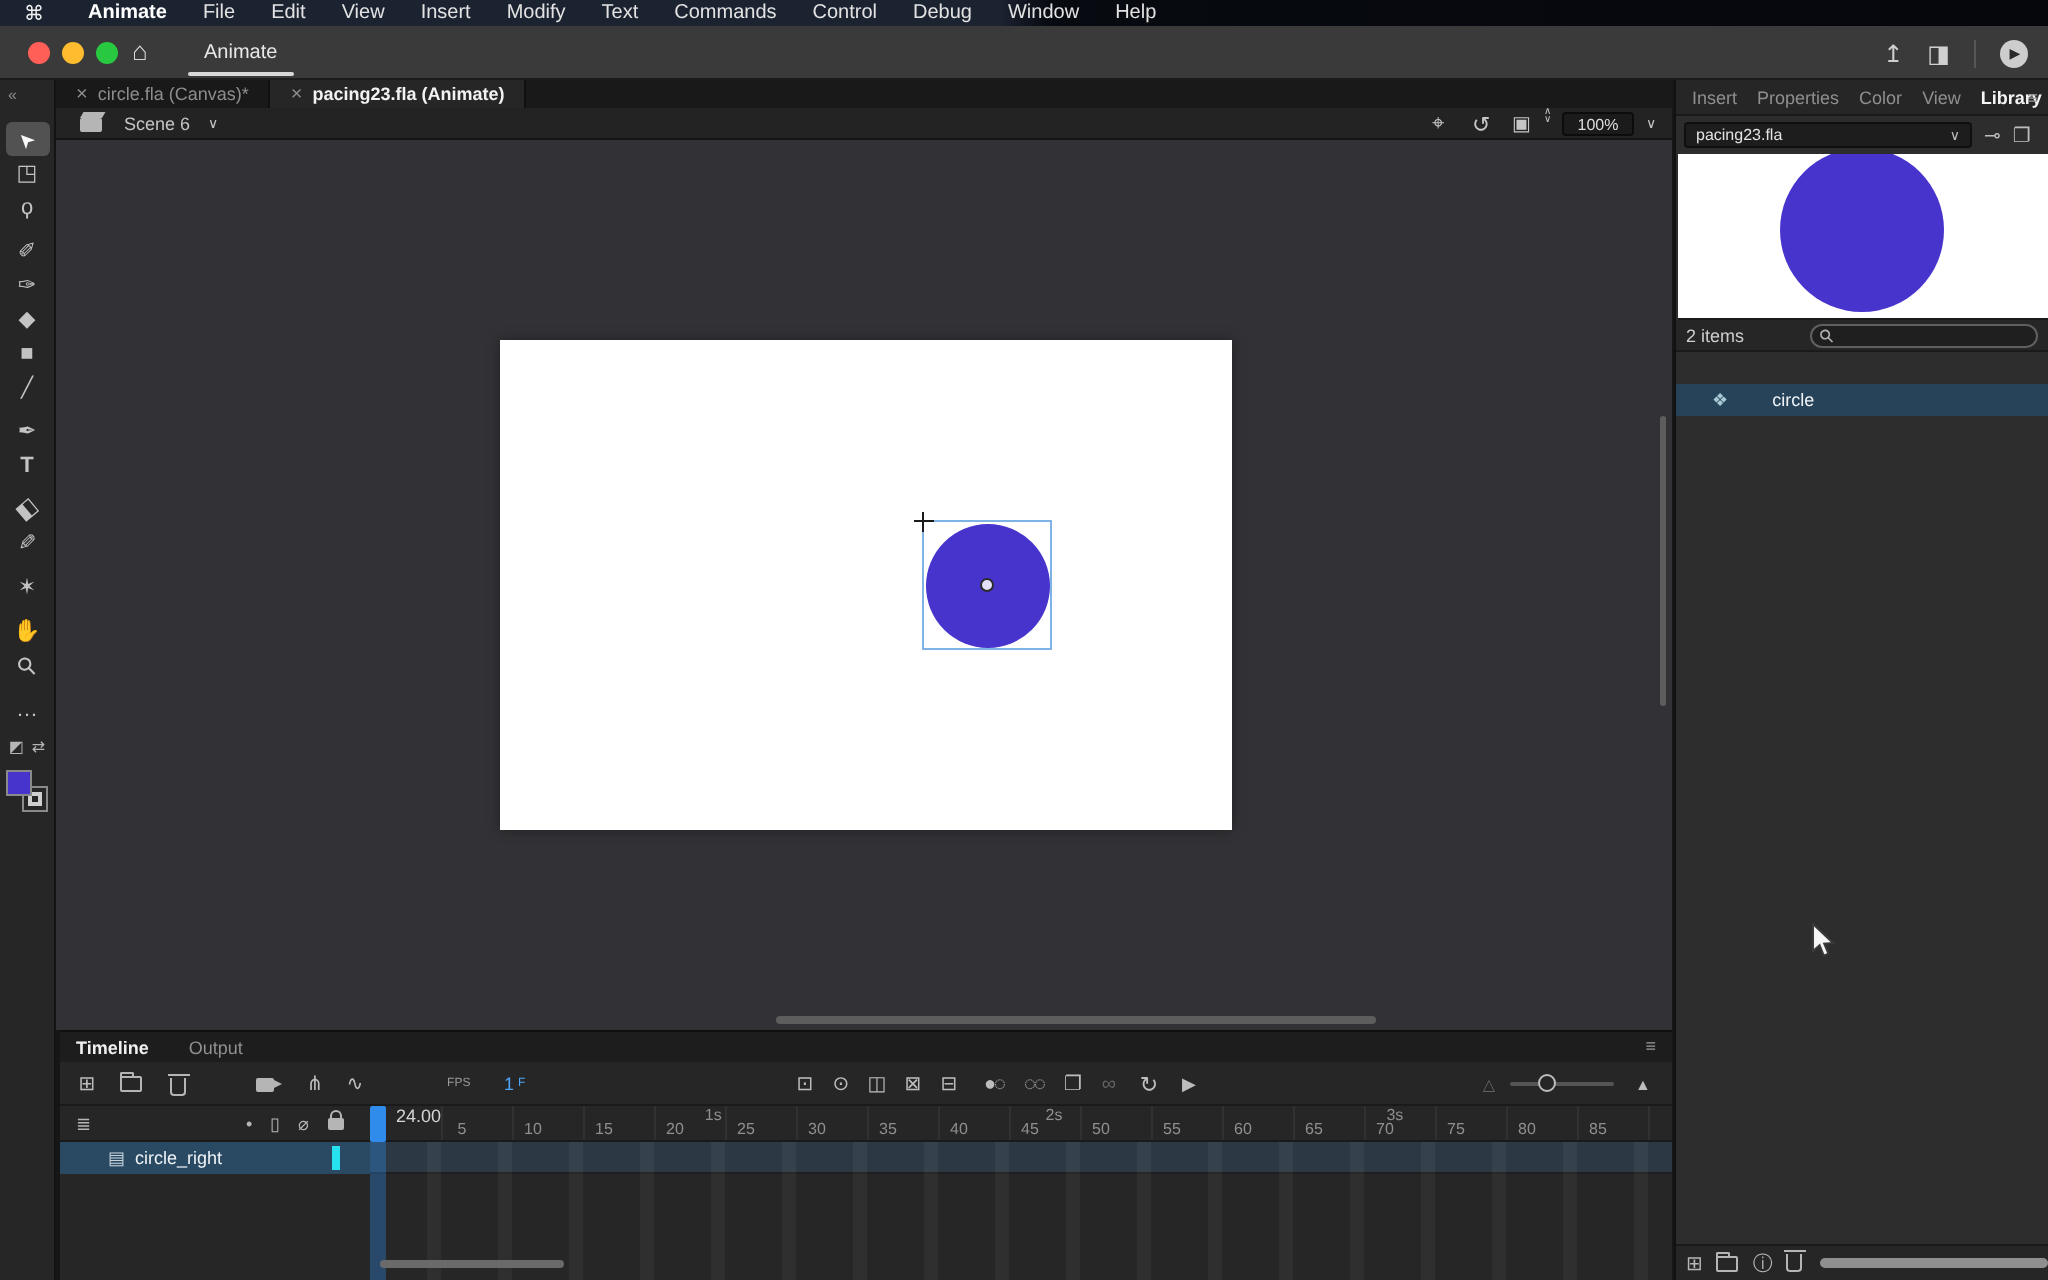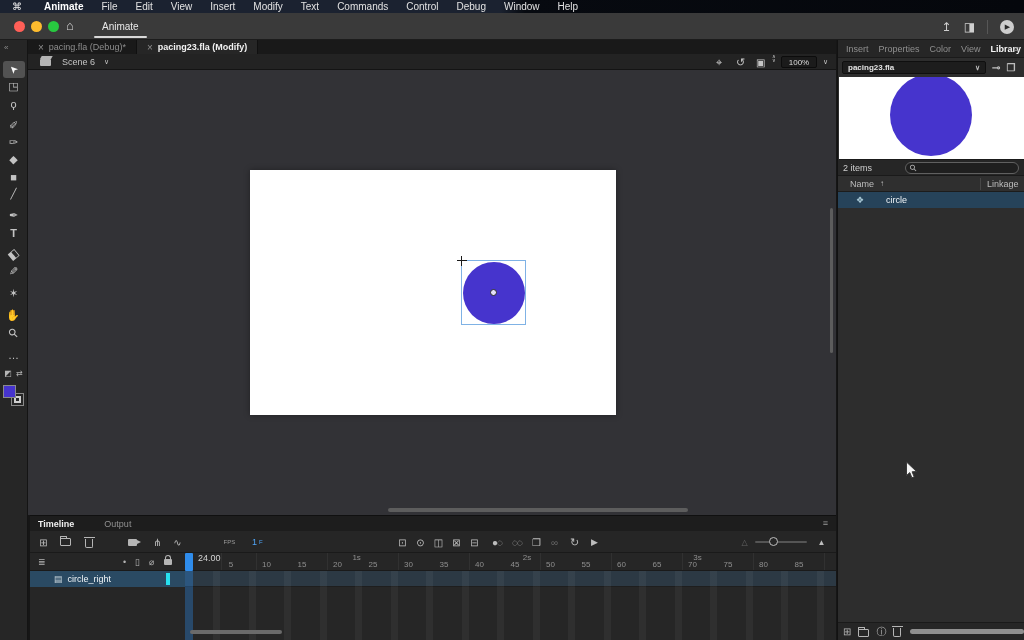--- a/index.html
+++ b/index.html
@@ -80,21 +80,21 @@
   #circle { position:absolute; left:435px; top:192px; width:62px; height:62px; border-radius:50%; }
   #selbox { position:absolute; left:433px; top:190px; width:65px; height:65px; border:1px solid #7fb2e5; }
   .xhair-h { position:absolute; left:-5px; top:-1px; width:10px; height:1px; background:#1a1a1a; }
   .xhair-v { position:absolute; left:-1px; top:-5px; width:1px; height:10px; background:#1a1a1a; }
   #regpoint { position:absolute; left:462px; top:219px; width:7px; height:7px; border:1px solid #2b2b2b; border-radius:50%; background:rgba(255,255,255,.85); }
   #vscroll { position:absolute; right:3px; top:138px; width:3px; height:145px; background:#5d5d5d; border-radius:2px; }
   #hscroll { position:absolute; left:360px; bottom:3px; width:300px; height:4px; background:#5d5d5d; border-radius:2px; }
 
   
   #timeline { left:30px; top:515px; width:806px; height:125px; background:#262626; border-top:1px solid #101010; }
-  #tl-tabs { position:absolute; left:0; top:0; width:100%; height:15px; background:#1d1d1d; display:flex; align-items:center; gap:30px; padding-left:8px; font-size:9px; color:#909090; }
+  #tl-tabs { position:absolute; left:0; top:0; width:100%; height:15px; background:#1d1d1d; display:flex; align-items:center; gap:20px; padding-left:8px; font-size:9px; color:#909090; }
   #tl-tabs .ttab.active { color:#efefef; font-weight:bold; }
   #tl-menu { position:absolute; right:8px; top:2px; font-size:9px; color:#9a9a9a; }
   #tl-toolbar { position:absolute; left:0; top:15px; width:100%; height:22px; border-bottom:1px solid #1a1a1a; }
   #tl-toolbar .ti { position:absolute; top:0; height:22px; display:flex; align-items:center; justify-content:center; font-size:10px; color:#bdbdbd; letter-spacing:-1px; }
   #fps-group { position:absolute; left:168px; top:0; height:22px; display:flex; align-items:center; gap:3px; }
   #fps-value { font-size:9px; color:#d4d4d4;margin-top:32px; }
   .sup { font-size:6px; color:#9a9a9a; vertical-align:super; }
   #frame-group { position:absolute; left:222px; top:0; height:22px; display:flex; align-items:center; gap:2px; }
   #frame-value { font-size:9px; color:#4fa3f5; }
   #frame-group .sup { color:#4fa3f5; }
@@ -118,21 +118,21 @@
     }
   #grid { position:absolute; left:155px; top:55px; width:651px; height:73px;
     background: repeating-linear-gradient(90deg, transparent 0 28.4px, rgba(255,255,255,.045) 28.4px 35.5px); }
   #tl-hscroll { position:absolute; left:160px; bottom:6px; width:92px; height:4px; background:#6a6a6a; border-radius:2px; }
 
   
   #library { left:837px; top:40px; width:187px; height:600px; background:#2d2d2d; border-left:1px solid #121212; }
   #lib-tabs { position:absolute; left:0; top:0; width:100%; height:18px; background:#262626; display:flex; align-items:center; gap:10px; padding-left:8px; font-size:9px; color:#8f8f8f; border-bottom:1px solid #1a1a1a; }
   #lib-tabs .ltab.active { color:#f5f5f5; font-weight:bold; }
   #lib-menu { position:absolute; right:5px; top:4px; font-size:9px; color:#9a9a9a; }
-  #lib-docrow { position:absolute; left:0; top:18px; width:100%; height:19px; display:flex; align-items:center; padding-left:4px; gap:6px;font-weight:bold; }
+  #lib-docrow { position:absolute; left:0; top:18px; width:100%; height:19px; display:flex; align-items:center; padding-left:4px; gap:6px; }
   #doc-select { width:144px; height:13px; background:#1d1d1d; border:1px solid #0f0f0f; border-radius:2px; display:flex; align-items:center; justify-content:space-between; padding:0 5px; font-size:8px; color:#e3e3e3; }
   #lib-docrow .g { font-size:10px; color:#bdbdbd; }
   #lib-preview { position:absolute; left:1px; top:37px; width:185px; height:83px; background:#ffffff; overflow:hidden; border-bottom:1px solid #1a1a1a; }
   #prev-circle { position:absolute; left:51px; top:-3px; width:82px; height:82px; border-radius:50%; }
   #lib-countrow { position:absolute; left:0; top:120px; width:100%; height:16px; background:#262626; display:flex; align-items:center; padding:0 5px; justify-content:space-between; border-bottom:1px solid #1a1a1a; }
   #lib-count { font-size:9px; color:#cecece; }
   #searchbox { width:114px; height:12px; border:1px solid #606060; border-radius:6px; background:#1f1f1f; display:flex; align-items:center; padding-left:4px; gap:3px; }
   #searchbox .g { font-size:9px; color:#b5b5b5; transform:rotate(-45deg); }
   #lib-header { position:absolute; left:0; top:136px; width:100%; height:16px; background:#2f2f2f; border-bottom:1px solid #1c1c1c; font-size:9px; color:#bdbdbd; }
   #col-name { position:absolute; left:12px; top:3px; }
@@ -184,25 +184,25 @@
     <span class="play-circle" data-name="test-movie-button">
         <span>▶</span>
       </span>
   </div>
 </div>
 
 <div class="abs" id="doctabs" data-name="document-tab-bar">
 
 <div class="dtab" data-name="document-tab">
     <span class="x" data-name="close-tab-icon">×</span>
-    <span class="lbl" data-name="document-tab-label">pacing.fla (Debug)*</span>
+    <span class="lbl" data-name="document-tab-label">circle.fla (Canvas)*</span>
   </div>
     <div class="dtab active" data-name="document-tab">
     <span class="x" data-name="close-tab-icon">×</span>
-    <span class="lbl" data-name="document-tab-label">pacing23.fla (Modify)</span>
+    <span class="lbl" data-name="document-tab-label">pacing23.fla (Animate)</span>
   </div>
   </div>
 
 <div class="abs" id="editbar" data-name="edit-bar">
   <div class="item" style="left:12px" data-name="edit-scene-icon">
       <span class="icon-clapper"></span>
     </div>
   <div class="item" style="left:34px" id="scene-name" data-name="scene-name">Scene 6</div>
   <div class="item chev" style="left:76px" data-name="chevron-down-icon">∨</div>
   <div class="item" style="left:688px;font-size:11px" data-name="center-stage-icon">⌖</div>
@@ -389,26 +389,20 @@
     <div id="prev-circle" data-name="preview-circle" style="background: rgb(70, 52, 205);"></div>
   </div>
 
   <div id="lib-countrow">
     <span id="lib-count" data-name="library-item-count">2 items</span>
     <div id="searchbox" data-name="library-search-input">
       <span class="g" data-name="search-icon">⚲</span>
     </div>
   </div>
 
-  <div id="lib-header" data-name="library-column-header">
-    <span id="col-name" data-name="column-name">Name</span>
-    <span id="col-sort" data-name="sort-ascending-icon">↑</span>
-    <span id="col-div" data-name="column-divider"></span>
-    <span id="col-linkage" data-name="column-linkage">Linkage</span>
-  </div>
 
   <div id="lib-rows">
 
   <div class="lib-row" data-name="circle">
       <span class="sym" data-name="graphic-symbol-icon">❖</span>
       <span class="nm" data-name="library-item-name">circle</span>
     </div>
     </div>
 
   <div id="lib-bottom">

